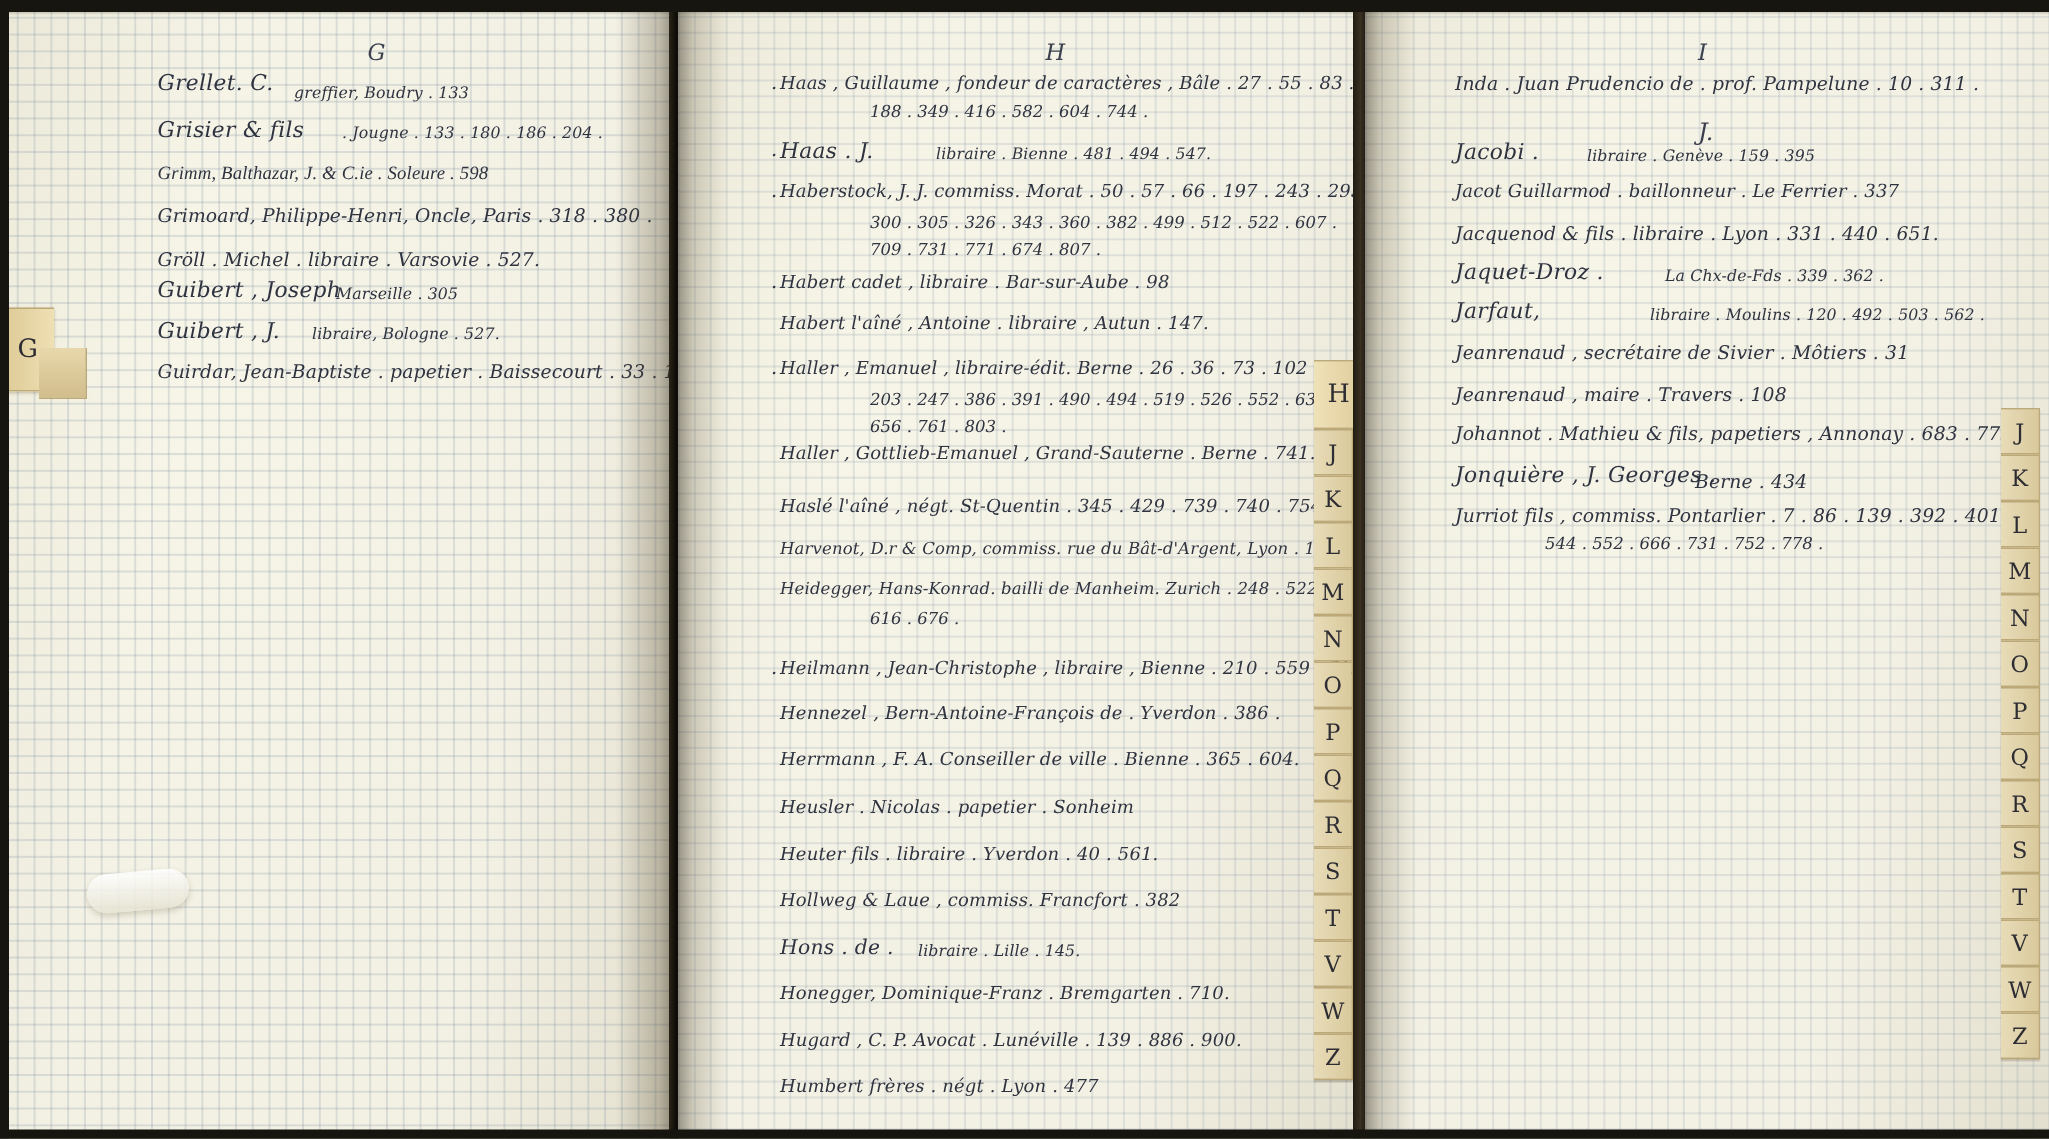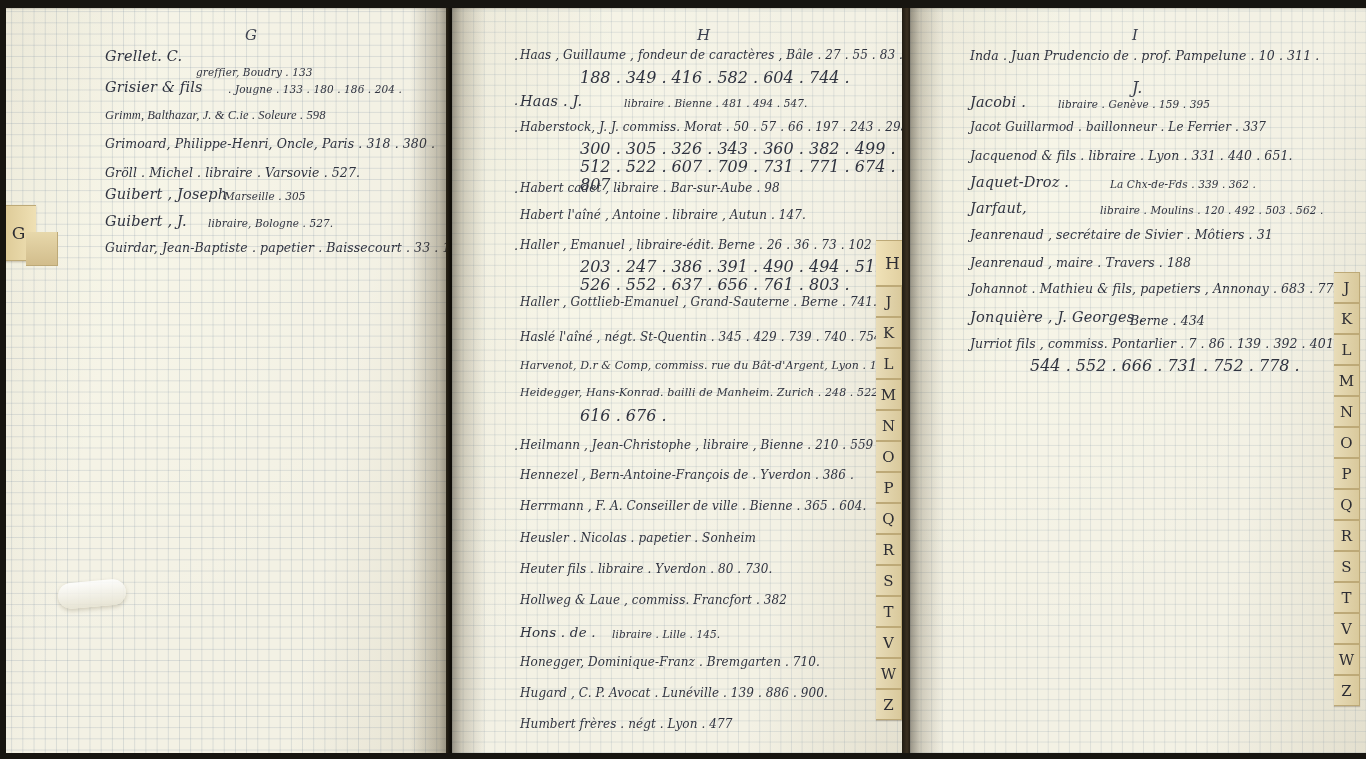--- a/index.html
+++ b/index.html
@@ -119,21 +119,21 @@
   }
   .entry .name {
     font-size: 14.5px;
     letter-spacing: 0.2px;
   }
   .entry .detail {
     font-size: 10.5px;
     letter-spacing: 0.1px;
   }
   .entry .cont {
-    font-size: 16px;
+    font-size: 11px;
   }
   .dash {
     font-size: 13px;
   }
 
   
   .tab-strip {
     position: absolute;
     width: 26px;
     background: transparent;
@@ -223,21 +223,21 @@
 
   <div class="sheet left">
     <div class="tint"></div>
     <div class="grid"></div>
     <div class="top-band"></div>
 
     <div class="hdr-letter" style="left: 245px;">G</div>
 
     <div class="entry" style="top: 48px;">
       <span class="hw name" style="position:absolute; left:105px;">Grellet. C.</span>
-      <span class="hw detail" style="position:absolute; left:196px; top:18px;font-style:italic;">greffier, Boudry . 133</span>
+      <span class="hw detail" style="position:absolute; left:196px; top:8px;font-style:italic;">greffier, Boudry . 133</span>
     </div>
 
     <div class="entry" style="top: 79px;">
       <span class="hw name" style="position:absolute; left:105px;">Grisier &amp; fils</span>
       <span class="hw detail" style="position:absolute; left:228px; top:4px;">. Jougne . 133 . 180 . 186 . 204 .</span>
     </div>
 
     <div class="entry" style="top: 108px;">
       <span class="hw detail" style="position:absolute; left:105px; font-size:12.5px;font-family:Liberation Serif, serif;">Grimm, Balthazar, J. &amp; C.ie . Soleure . 598</span>
     </div>
@@ -344,21 +344,21 @@
 
     <div class="entry" style="top: 499px;">
       <span class="hw detail" style="position:absolute; left:68px; font-size:12px;">Herrmann , F. A. Conseiller de ville . Bienne . 365 . 604.</span>
     </div>
 
     <div class="entry" style="top: 531px;">
       <span class="hw detail" style="position:absolute; left:68px; font-size:12px;">Heusler . Nicolas . papetier . Sonheim</span>
     </div>
 
     <div class="entry" style="top: 562px;">
-      <span class="hw detail" style="position:absolute; left:68px; font-size:12px;">Heuter fils . libraire . Yverdon . 80 . 730.</span>
+      <span class="hw detail" style="position:absolute; left:68px; font-size:12px;">Heuter fils . libraire . Yverdon . 40 . 561.</span>
     </div>
 
     <div class="entry" style="top: 593px;">
       <span class="hw detail" style="position:absolute; left:68px; font-size:12px;">Hollweg &amp; Laue , commiss. Francfort . 382</span>
     </div>
 
     <div class="entry" style="top: 624px;">
       <span class="hw name" style="position:absolute; left:68px; font-size:13.5px;">Hons . de .</span>
       <span class="hw detail" style="position:absolute; left:160px; top:4px;">libraire . Lille . 145.</span>
     </div>
@@ -462,21 +462,21 @@
     <div class="entry" style="top: 200px;">
       <span class="hw name" style="position:absolute; left:60px;">Jarfaut,</span>
       <span class="hw detail" style="position:absolute; left:190px; top:4px;">libraire . Moulins . 120 . 492 . 503 . 562 .</span>
     </div>
 
     <div class="entry" style="top: 227px;">
       <span class="hw detail" style="position:absolute; left:60px; font-size:12.5px;">Jeanrenaud , secrétaire de Sivier . Môtiers . 31</span>
     </div>
 
     <div class="entry" style="top: 255px;">
-      <span class="hw detail" style="position:absolute; left:60px; font-size:12.5px;">Jeanrenaud , maire . Travers . 188</span>
+      <span class="hw detail" style="position:absolute; left:60px; font-size:12.5px;">Jeanrenaud , maire . Travers . 108</span>
     </div>
 
     <div class="entry" style="top: 281px;">
       <span class="hw detail" style="position:absolute; left:60px; font-size:12.5px;">Johannot . Mathieu &amp; fils, papetiers , Annonay . 683 . 775</span>
     </div>
 
     <div class="entry" style="top: 309px;">
       <span class="hw name" style="position:absolute; left:60px;">Jonquière , J. Georges .</span>
       <span class="hw detail" style="position:absolute; left:220px; top:4px; font-size:12.5px;">Berne . 434</span>
     </div>

